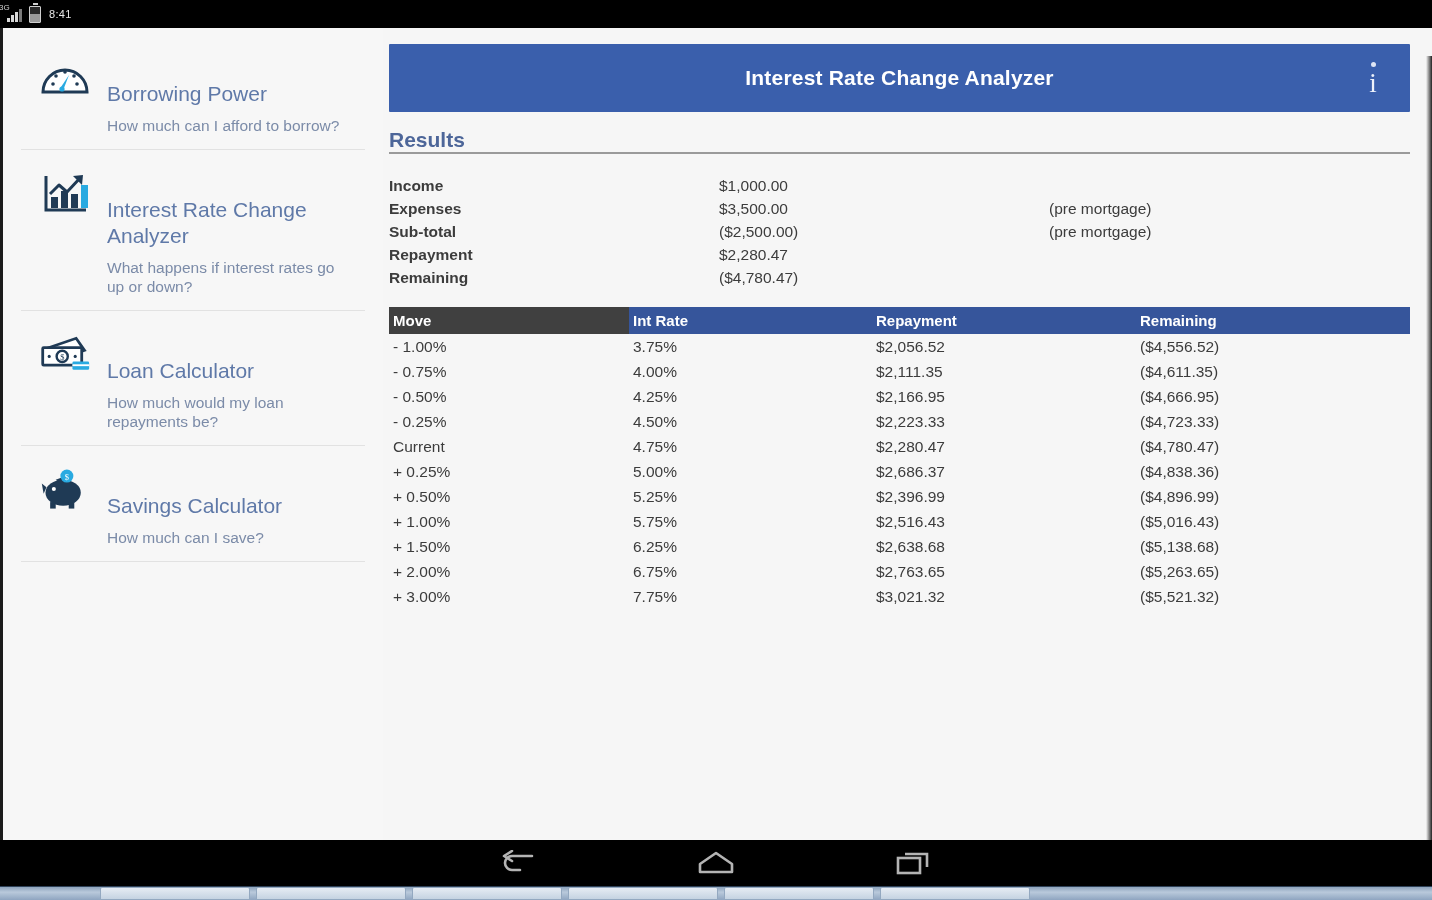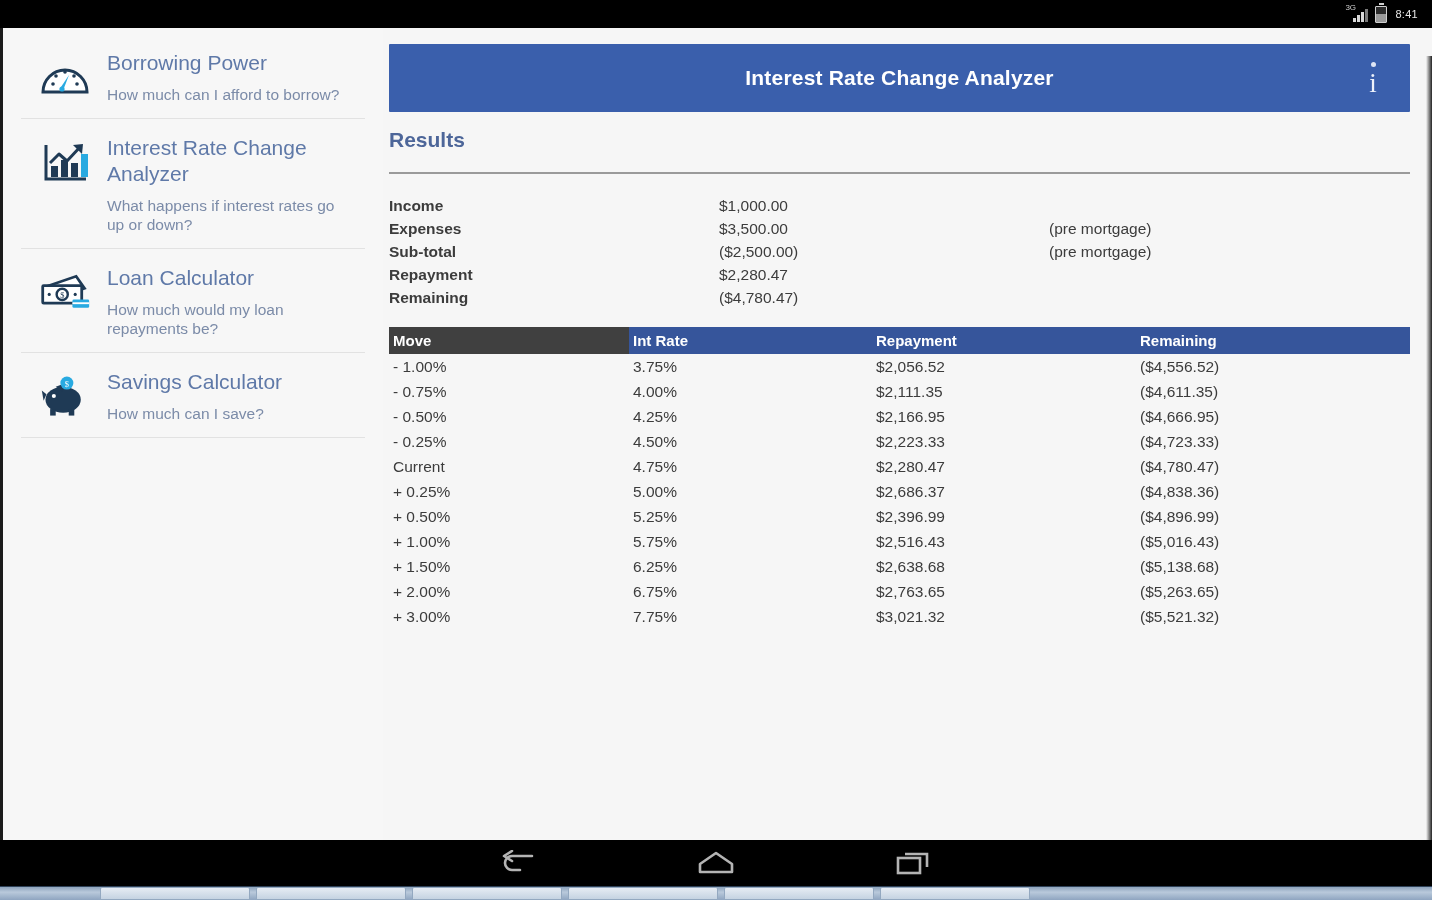--- a/index.html
+++ b/index.html
@@ -13,21 +13,21 @@
   }
 
   
   .status-bar {
     position: absolute;
     top: 0; left: 0;
     width: 1432px; height: 28px;
     background: #000000;
     display: flex;
     align-items: center;
-    justify-content: flex-end;
+    justify-content: flex-start;
     padding-right: 14px;
     gap: 8px;
   }
   .status-icons { display: flex; align-items: center; gap: 7px; }
   .sig-wrap { position: relative; width: 22px; height: 18px; display:block; }
   .sig-3g {
     position: absolute; top: -1px; left: -1px;
     font-size: 8px; color: #cfcfcf; line-height: 8px;
     font-family: "Liberation Sans", sans-serif;
   }
@@ -82,21 +82,21 @@
     margin: 0 18px;
     cursor: pointer;
   }
   .nav-item:last-child { }
   .nav-icon {
     flex: 0 0 52px;
     width: 52px; height: 52px;
     display: flex; align-items: center; justify-content: center;
     margin-top: 4px;
   }
-  .nav-text { padding-top: 2px; }
+  .nav-text { padding-top: 2px; margin-top: 31px; }
   .nav-title {
     font-size: 21px;
     color: #5f79a8;
     line-height: 26px;
     margin-bottom: 9px;
     font-weight: normal;
   }
   .nav-sub {
     font-size: 15.5px;
     color: #7b8ba8;
@@ -138,21 +138,21 @@
   .info-dot { width: 5px; height: 5px; background: #dfe6f5; border-radius: 50%; margin-bottom: 5px; }
   .info-stem {
     color: #eef2fb;
     font-size: 27px;
     line-height: 22px;
     font-family: "Liberation Serif", serif;
   }
 
   .results-head {
     margin-top: 16px;
-    padding-bottom: 20px;
+    padding-bottom: 0;
     border-bottom: 2px solid #9a9a9a;
   }
   .results-head h2 {
     font-size: 21px;
     color: #4d6699;
     font-weight: bold;
   }
 
   
   .summary {

